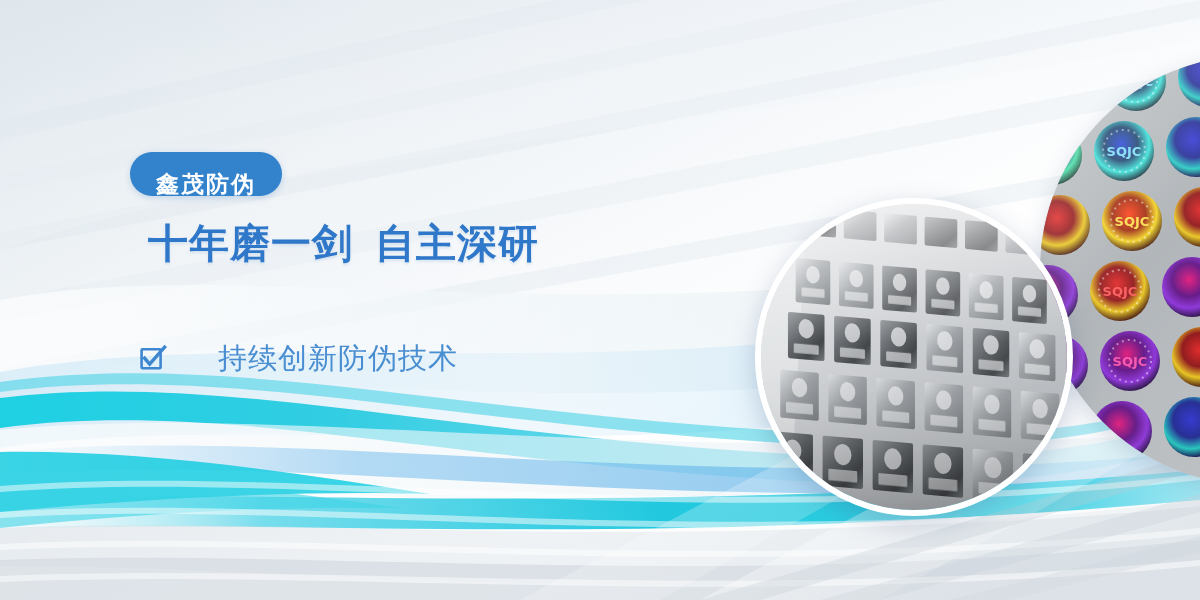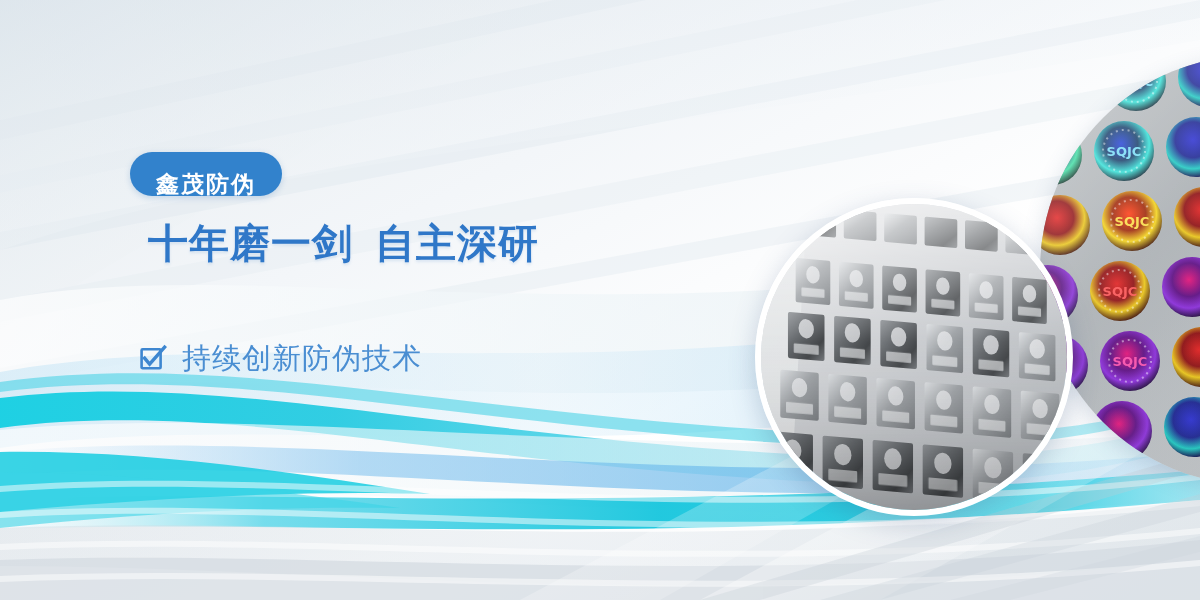--- a/index.html
+++ b/index.html
@@ -38,21 +38,21 @@
     color:#2f77c8;
     font-size:40px;font-weight:bold;line-height:1.08;
     letter-spacing:1px;white-space:nowrap;
     text-shadow:0 2px 3px rgba(70,130,200,.16);
     margin-left:28px;
   }
   .headline .gap{display:inline-block;width:22px;}
 
   .bullets{position:absolute;left:140px;top:332px;}
   .bullet{
-    display:flex;align-items:center;height:52px;margin-bottom:18px;
+    display:flex;align-items:center;height:52px;margin-bottom:18px;gap:36px;
   }
   .check-icon{
     width:26px;height:26px;flex:0 0 26px;position:relative;margin-right:16px;
   }
   .check-icon svg{display:block;overflow:visible;}
   .bullet-text{
     color:#4a8ed2;font-size:29px;line-height:1;letter-spacing:1px;
     white-space:nowrap;
   }
 

